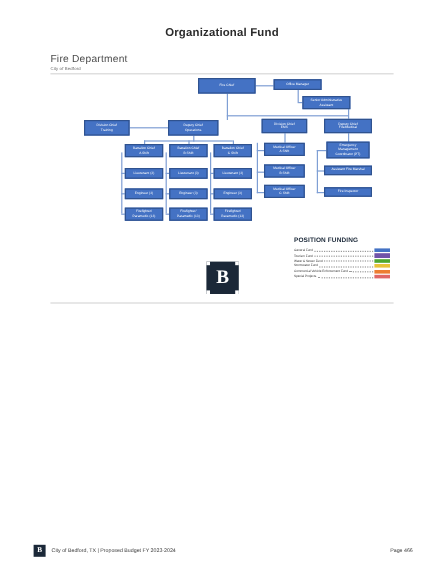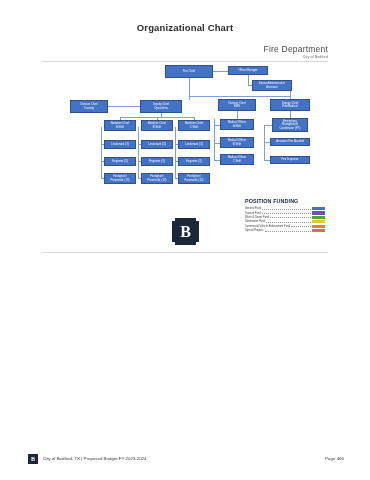--- a/index.html
+++ b/index.html
@@ -15,21 +15,21 @@
   .chart-title {
     position: absolute; top: 22px; left: 0; width: 370px;
     text-align: center;
     font-size: 9.5px; font-weight: bold; color: #2b2b2b;
     letter-spacing: 0.15px;
   }
 
   
   .dept-header {
     position: absolute; top: 44px; left: 42px; width: 286px;
-    text-align: right;
+    text-align: left;
   }
   .dept-name { font-size: 8.5px; color: #4a4a4a; font-weight: normal; letter-spacing: .2px; }
   .dept-sub  { font-size: 3.6px; color: #6a6a6a; margin-top: 1px; letter-spacing: .1px; }
   .dept-rule {
     position: absolute; top: 61px; left: 42px; width: 286px; height: 1px;
     background: #d8d8d8;
   }
 
   
   .org { position: absolute; top: 0; left: 0; width: 370px; height: 250px; }
@@ -112,21 +112,21 @@
   .footer-page {
     position: absolute; right: 26px; top: 1.5px;
     font-size: 4.4px; color: #3a3a3a;
   }
 </style>
 </head>
 <body>
 
 <div class="page">
 
-  <div class="chart-title">Organizational Chart</div>
+  <div class="chart-title">Organizational Fund</div>
 
   <div class="dept-header">
     <div class="dept-name">Fire Department</div>
     <div class="dept-sub">City of Bedford</div>
   </div>
   <div class="dept-rule"></div>
 
   <div class="org" id="org-canvas">
       <div class="ln lnh" style="left: 213px; top: 71px; width: 15px;"></div>
       <div class="ln lnv" style="left: 248px; top: 75px; height: 10px;"></div>

